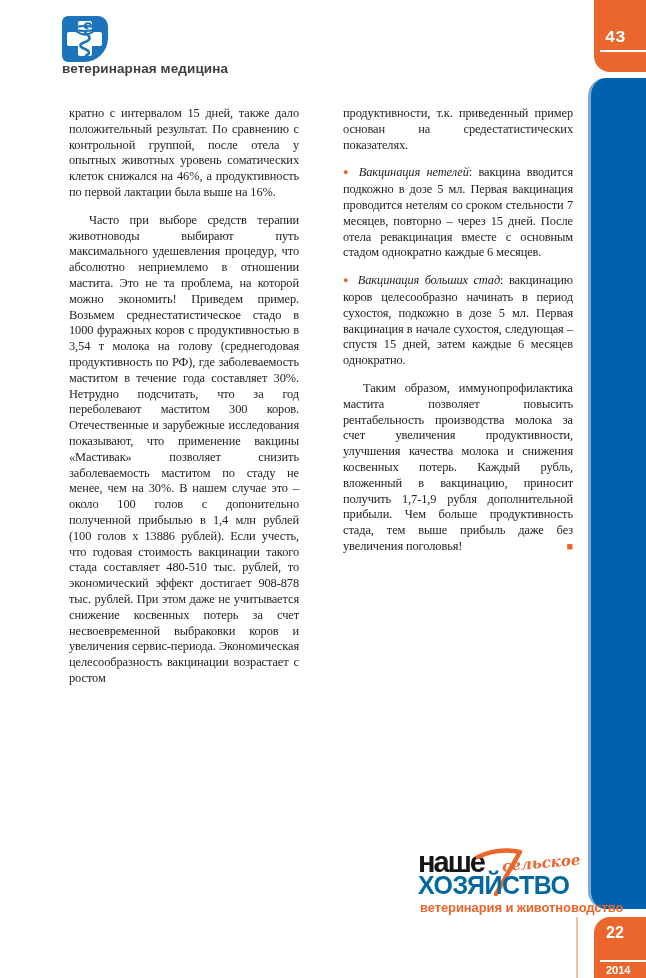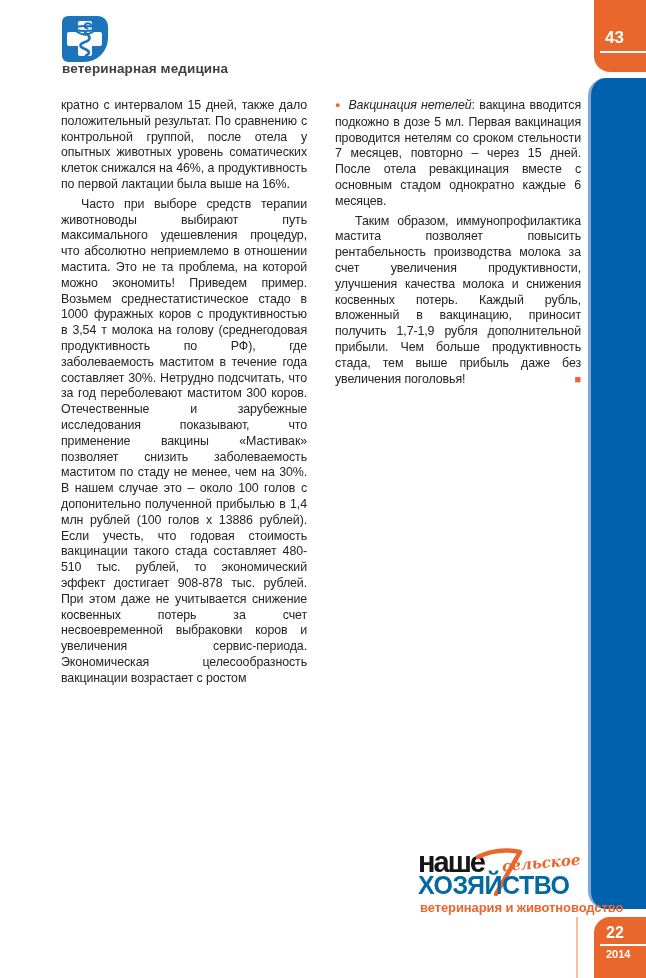--- a/index.html
+++ b/index.html
@@ -18,59 +18,59 @@
   .cross-h { left:5px;  top:16px; width:35px; height:14px; }
   .snake-svg { position:absolute; left:0; top:0; }
   .section-title {
     position:absolute; left:62px; top:61px;
     font-size:13.5px; font-weight:bold; color:#404040; letter-spacing:0.1px;
   }
 
   
   .corner-top {
     position:absolute; right:0; top:0; width:52px; height:72px;
-    background:#E9662D; border-bottom-left-radius:16px;
+    background:#E9662D; border-bottom-left-radius:16px;font-family:Liberation Mono, monospace;
   }
   .pagenum {
     display:block; margin:28px 0 0 6px; padding:0 0 3px 5px;
     font-size:17px; font-weight:bold; color:#fff;
     border-bottom:2.5px solid #fff;
   }
   .side-bar {
     position:absolute; right:0; top:78px; width:55px; height:831px;
     background:#0061AE; border-left:3px solid #7FA8D3;
     border-top-left-radius:18px; border-bottom-left-radius:18px;
   }
   .orange-line {
     position:absolute; left:576px; top:917px; width:2px; height:61px;
     background:#F5C09F;
   }
   .corner-bottom {
     position:absolute; right:0; top:917px; width:52px; height:61px;
     background:#E9662D; border-top-left-radius:16px;
   }
   .issuenum {
-    display:block; margin:7px 0 0 6px; padding:0 0 2px 6px;
+    display:block; margin:7px 0 0 6px; padding:0 0 18px 6px;
     font-size:16px; font-weight:bold; color:#fff;
     border-bottom:2.5px solid #fff;
   }
   .issueyear {
     display:block; margin:2px 0 0 12px;
     font-size:11px; font-weight:bold; color:#fff;
   }
 
   
   .content {
     position:absolute; left:57px; top:94px; width:528px;
     display:flex; gap:20px;
   }
   .col { width:254px; }
   .col p {
-    margin:4px; font-size:12.4px; line-height:15.8px; text-align:justify;
-    color:#272325; letter-spacing:-0.1px;
+    margin:12px; font-size:12.4px; line-height:15.8px; text-align:justify;
+    color:#272325; letter-spacing:-0.1px;font-family:Liberation Serif, serif;
   }
   .col p.indent { text-indent:20px; }
   .bullet {
     color:#E9662D; font-size:9px; margin-right:7px;
     position:relative; top:-1px;
   }
   .lead { font-style:italic; }
   .endmark {
     float:right; color:#E9662D; font-size:11px; line-height:15.8px;
   }
@@ -122,21 +122,23 @@
     <span class="issuenum">22</span>
     <span class="issueyear">2014</span>
   </div>
 
   <div class="content">
     <div class="col">
         <p class="">кратно с интервалом 15 дней, также дало положительный результат. По сравнению с контрольной группой, после отела у опытных животных уровень соматических клеток снижался на 46%, а продуктивность по первой лактации была выше на 16%.</p>
         <p class="indent">Часто при выборе средств терапии животноводы выбирают путь максимального удешевления процедур, что абсолютно неприемлемо в отношении мастита. Это не та проблема, на которой можно экономить! Приведем пример. Возьмем среднестатистическое стадо в 1000 фуражных коров с продуктивностью в 3,54 т молока на голову (среднегодовая продуктивность по РФ), где заболеваемость маститом в течение года составляет 30%. Нетрудно подсчитать, что за год переболевают маститом 300 коров. Отечественные и зарубежные исследования показывают, что применение вакцины «Мастивак» позволяет снизить заболеваемость маститом по стаду не менее, чем на 30%. В нашем случае это – около 100 голов с допонительно полученной прибылью в 1,4 млн рублей (100 голов х 13886 рублей). Если учесть, что годовая стоимость вакцинации такого стада составляет 480-510 тыс. рублей, то экономический эффект достигает 908-878 тыс. рублей. При этом даже не учитывается снижение косвенных потерь за счет несвоевременной выбраковки коров и увеличения сервис-периода. Экономическая целесообразность вакцинации возрастает с ростом</p>
       </div>
     <div class="col">
+        <p class="">продуктивности, т.к. приведенный пример основан на средестатистических показателях.</p>
         <p class=""><span class="bullet">●</span><span class="lead">Вакцинация нетелей</span>: вакцина вводится подкожно в дозе 5 мл. Первая вакцинация проводится нетелям со сроком стельности 7 месяцев, повторно – через 15 дней. После отела ревакцинация вместе с основным стадом однократно каждые 6 месяцев.</p>
+        <p class=""><span class="bullet">●</span><span class="lead">Вакцинация больших стад</span>: вакцинацию коров целесообразно начинать в период сухостоя, подкожно в дозе 5 мл. Первая вакцинация в начале сухостоя, следующая – спустя 15 дней, затем каждые 6 месяцев однократно.</p>
         <p class="indent">Таким образом, иммунопрофилактика мастита позволяет повысить рентабельность производства молока за счет увеличения продуктивности, улучшения качества молока и снижения косвенных потерь. Каждый рубль, вложенный в вакцинацию, приносит получить 1,7-1,9 рубля дополнительной прибыли. Чем больше продуктивность стада, тем выше прибыль даже без увеличения поголовья!<span class="endmark">■</span></p>
       </div>
   </div>
 
   <div class="footer-logo">
     <span class="nashe">наше</span>
     <svg class="slash-svg" width="50" height="50" viewBox="0 0 50 50" fill="none">
       <path d="M4 11 C18 4 32 3 46 6 L22 48" stroke="#E9662D" stroke-width="4.5" stroke-linejoin="round" stroke-linecap="round"></path>
     </svg>
     <span class="selskoe">сельское</span>

